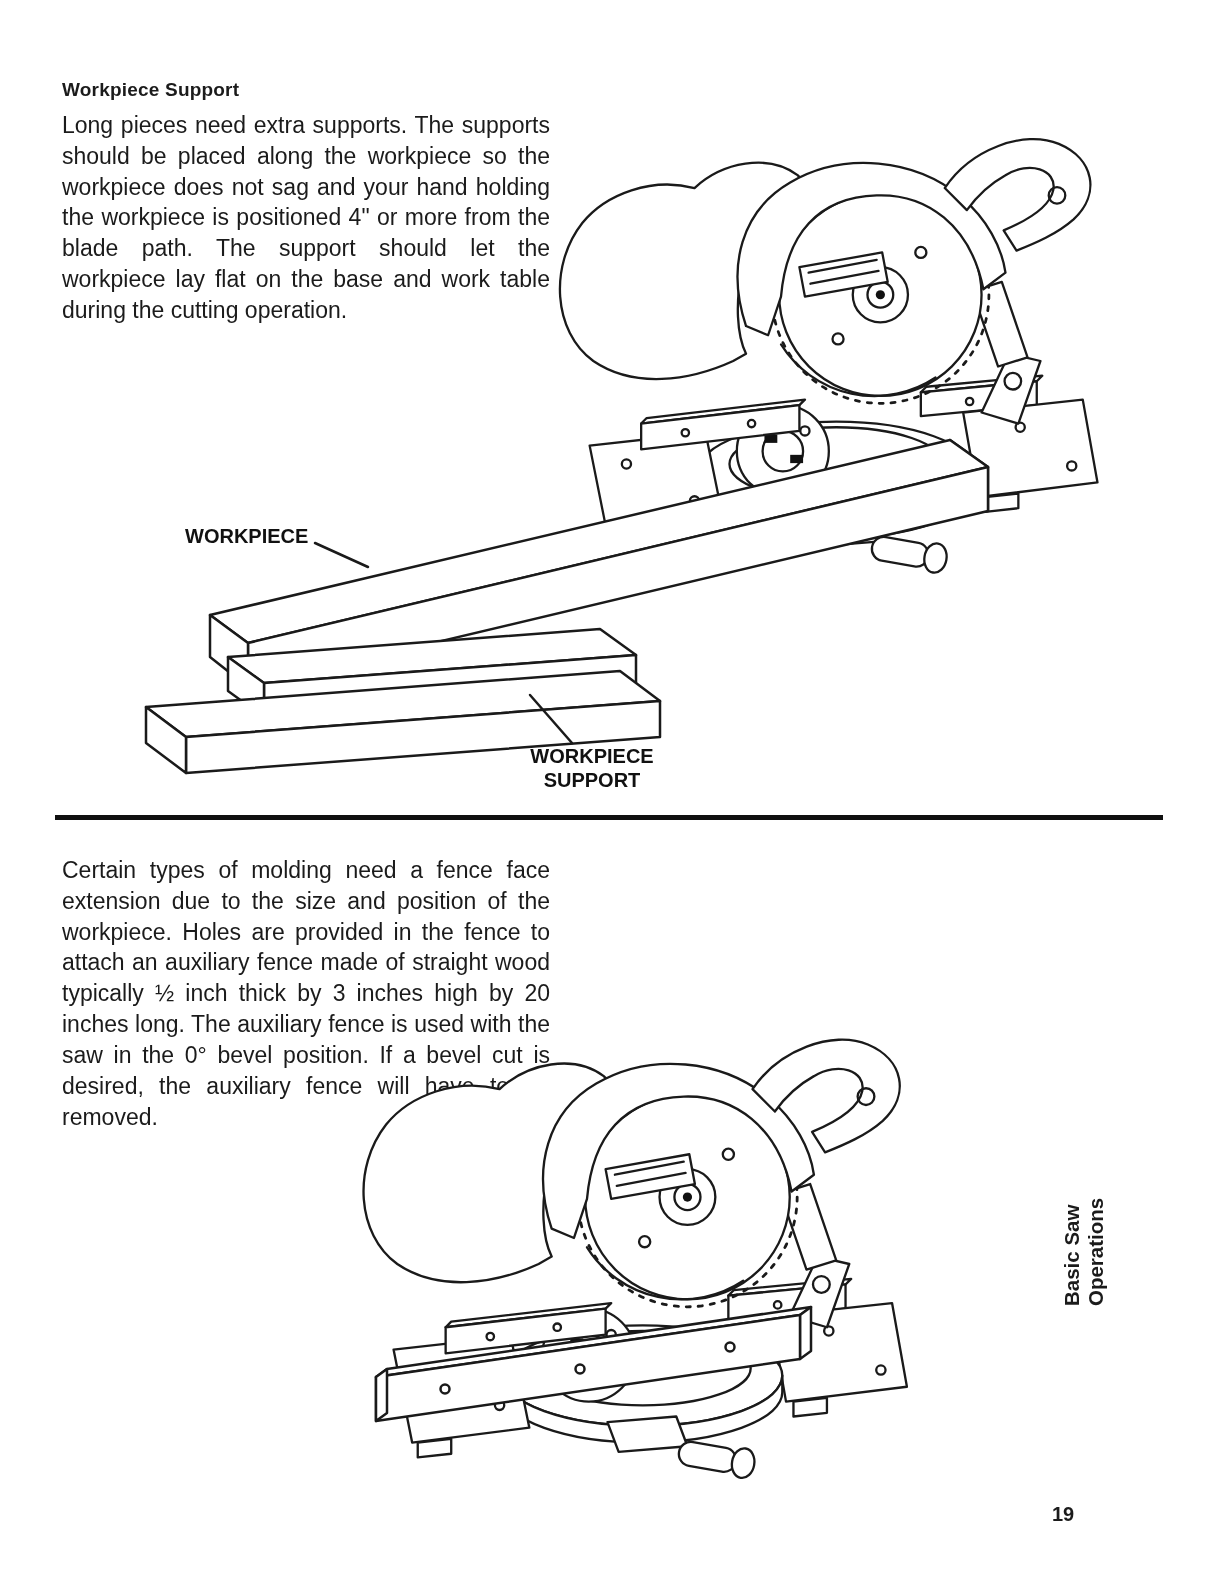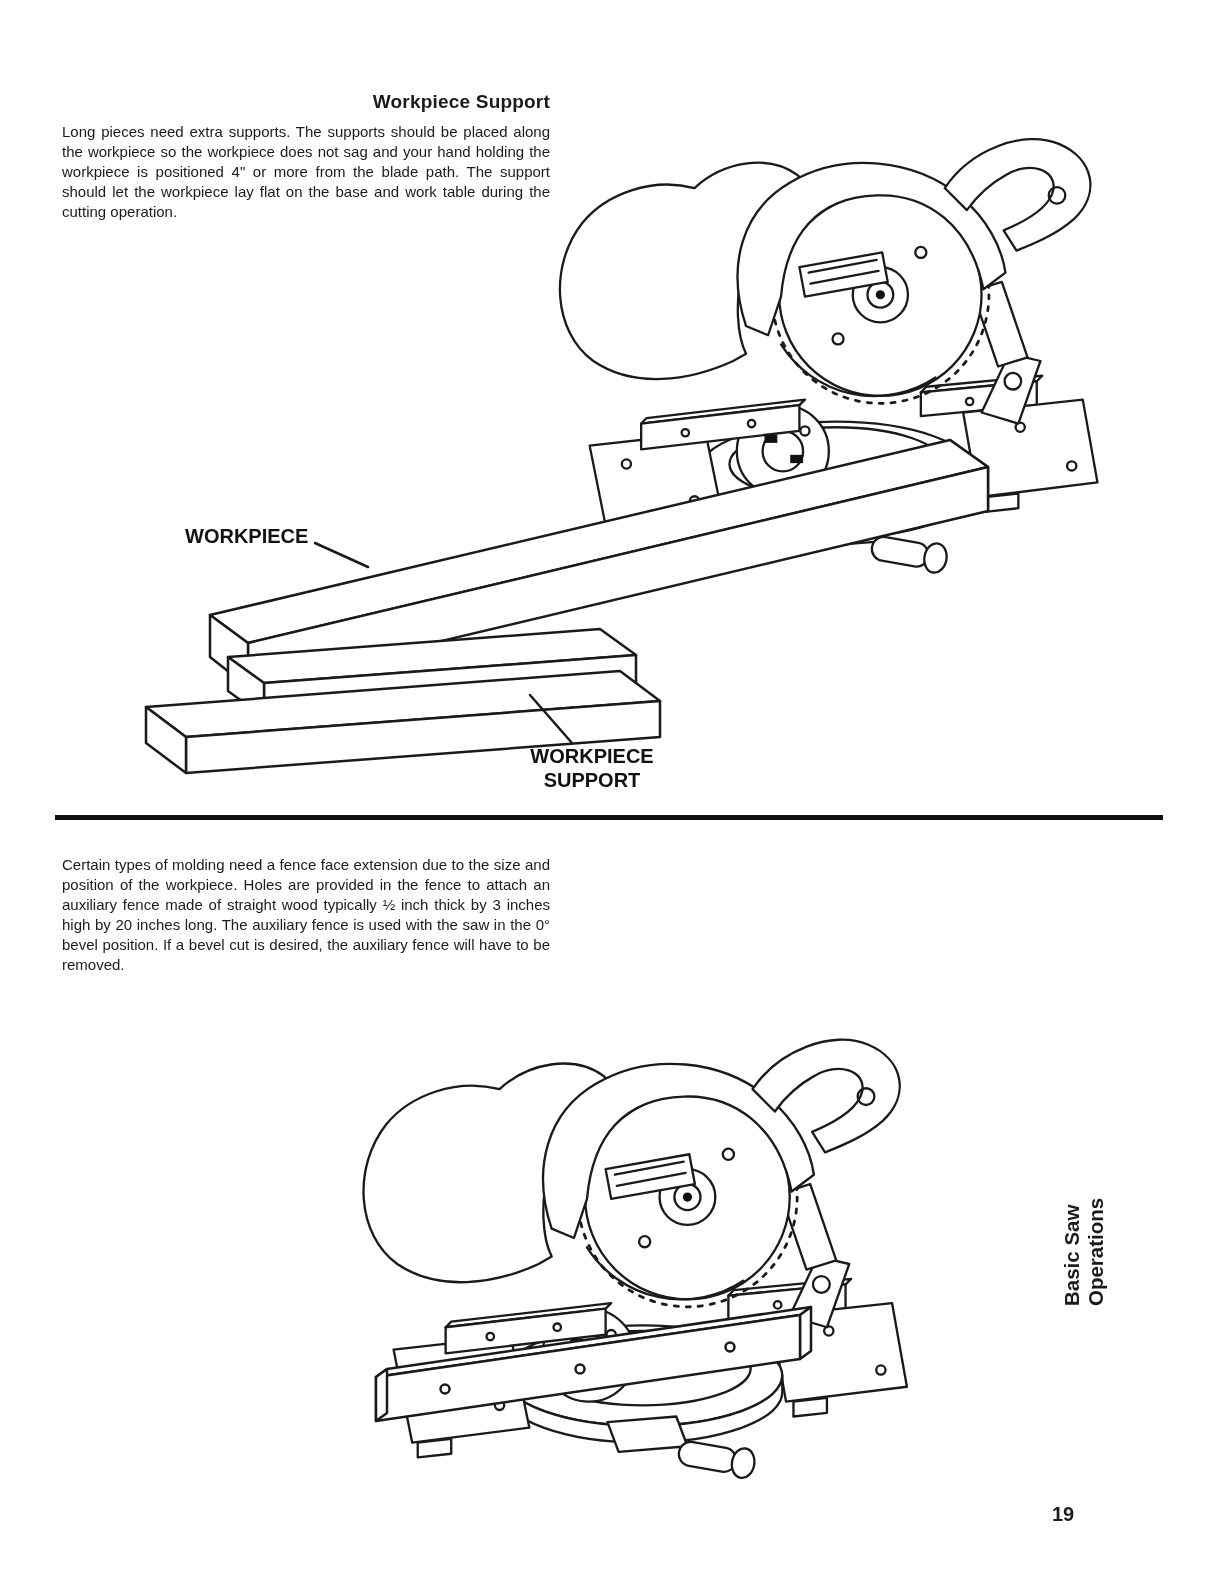--- a/index.html
+++ b/index.html
@@ -2,22 +2,22 @@
 <html><head>
 <meta charset="utf-8">
 <style>
   html,body{margin:0;padding:0;background:#d9d9d9;}
   .page{
     position:relative;width:1222px;height:1582px;margin:0 auto;
     background:#ffffff;overflow:hidden;
     font-family:"Liberation Sans",sans-serif;color:#1b1b1b;
   }
   .sec{position:absolute;width:488px;}
-  .sec h3{font-size:19px;font-weight:700;margin:16px 0 9px 0;letter-spacing:.2px;text-align:right;}
-  .sec p{font-size:15px;line-height:1.34;margin:0;text-align:justify;}
+  .sec h3{font-size:19px;font-weight:700;margin:4px 0 9px 0;letter-spacing:.2px;}
+  .sec p{font-size:23px;line-height:1.34;margin:0;text-align:justify;}
   .divider{position:absolute;left:55px;top:815px;width:1108px;height:5px;background:#101010;}
   .fig{position:absolute;}
   .fig *{vector-effect:none;}
   .sidebar{
     position:absolute;left:1022px;top:1212px;width:132px;height:56px;
     transform:rotate(-90deg);transform-origin:50% 50%;
     font-weight:700;font-size:20.5px;line-height:1.18;text-align:left;white-space:nowrap;
   }
   .sidebar span{display:block;}
   .pagenum{position:absolute;left:1052px;top:1503px;font-weight:700;font-size:20px;}

